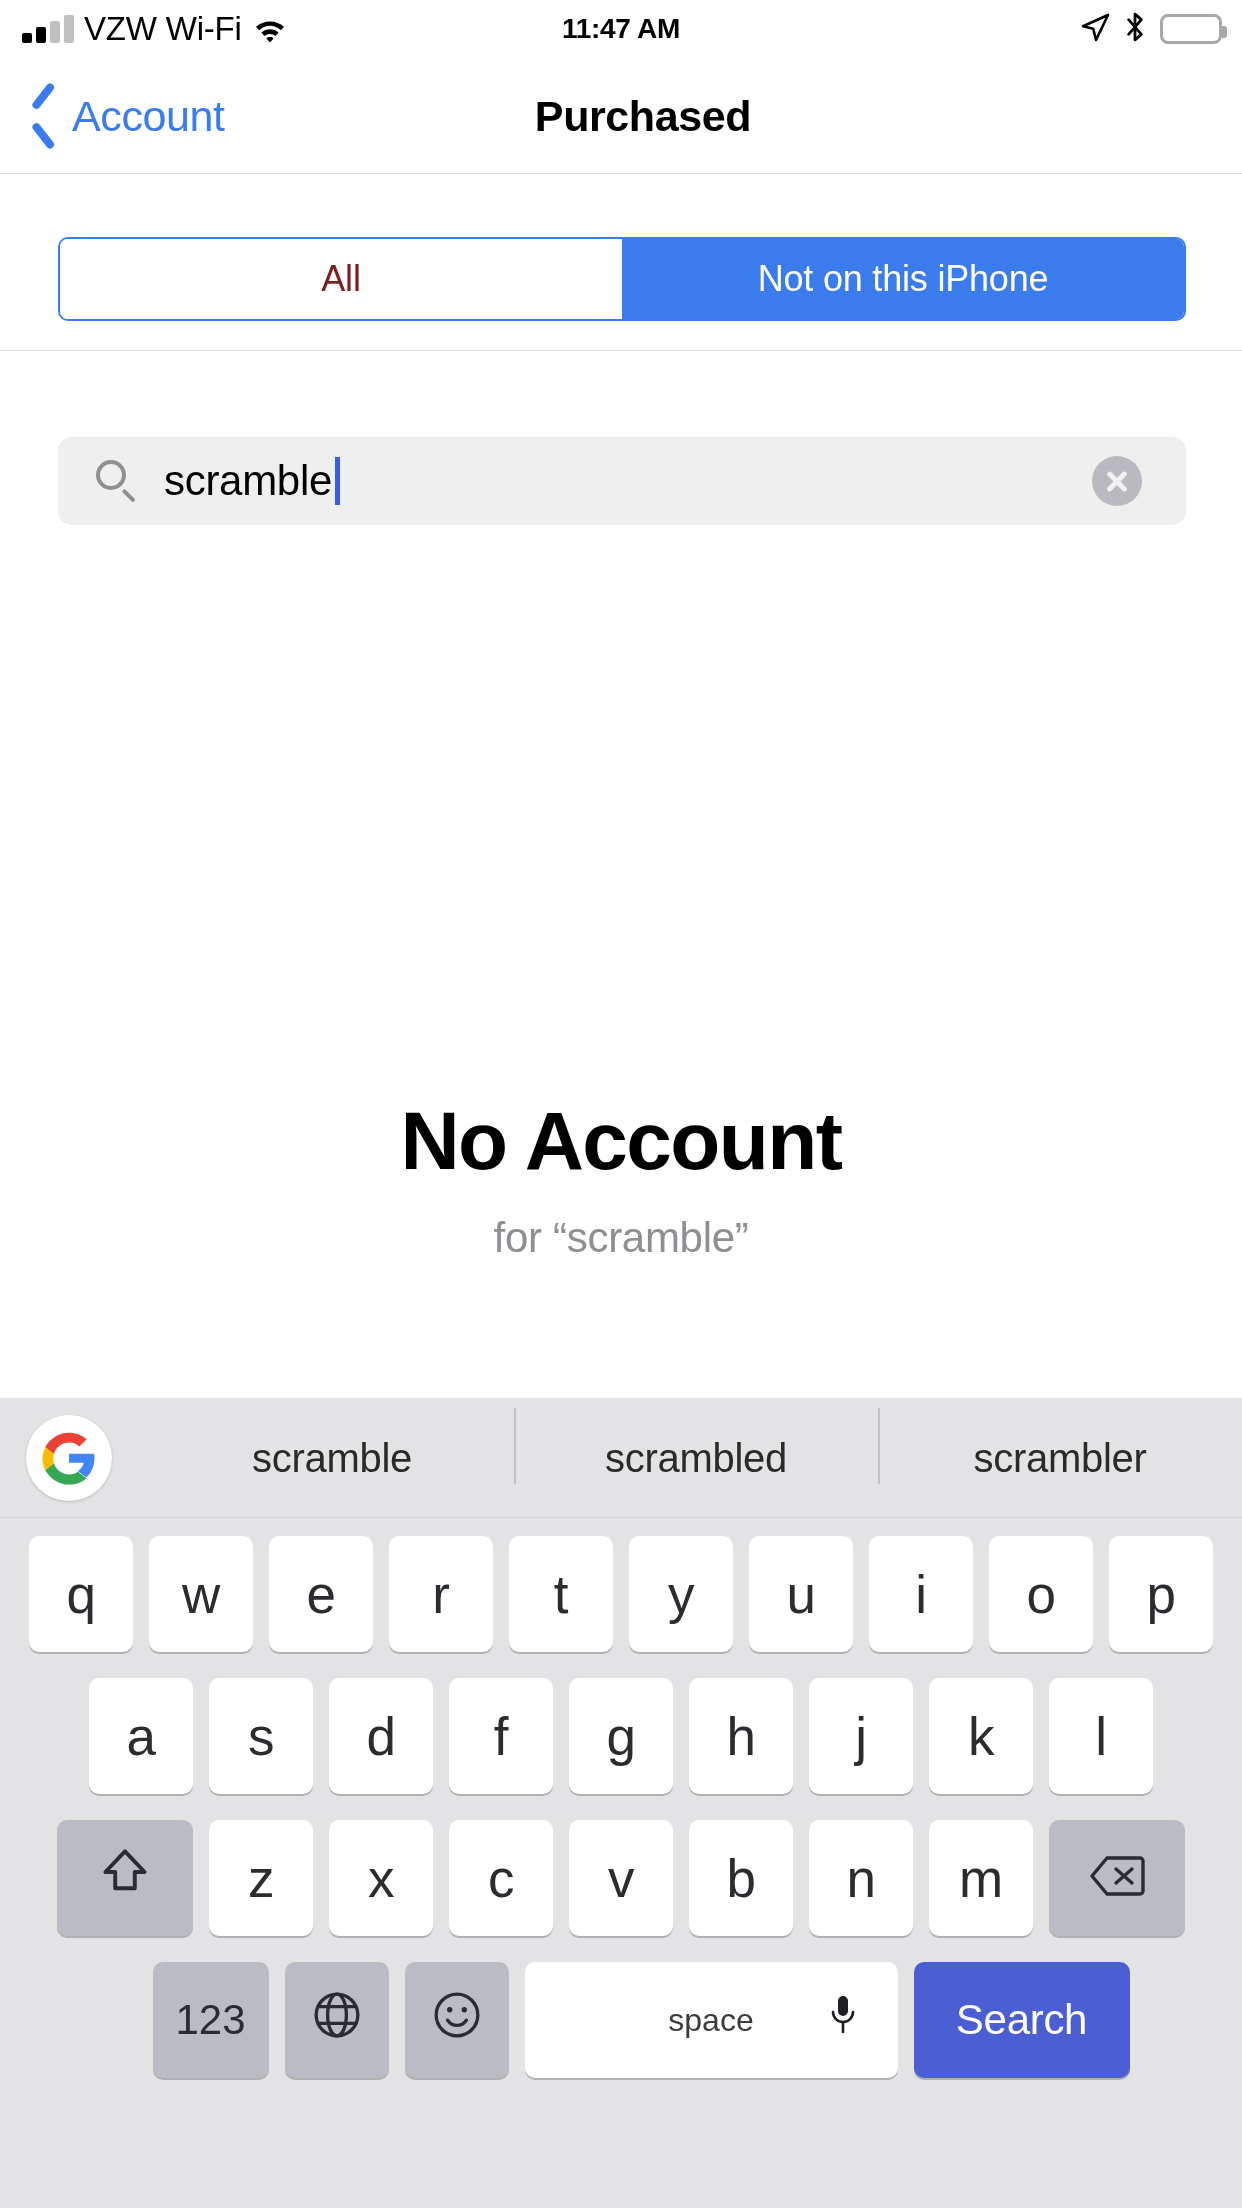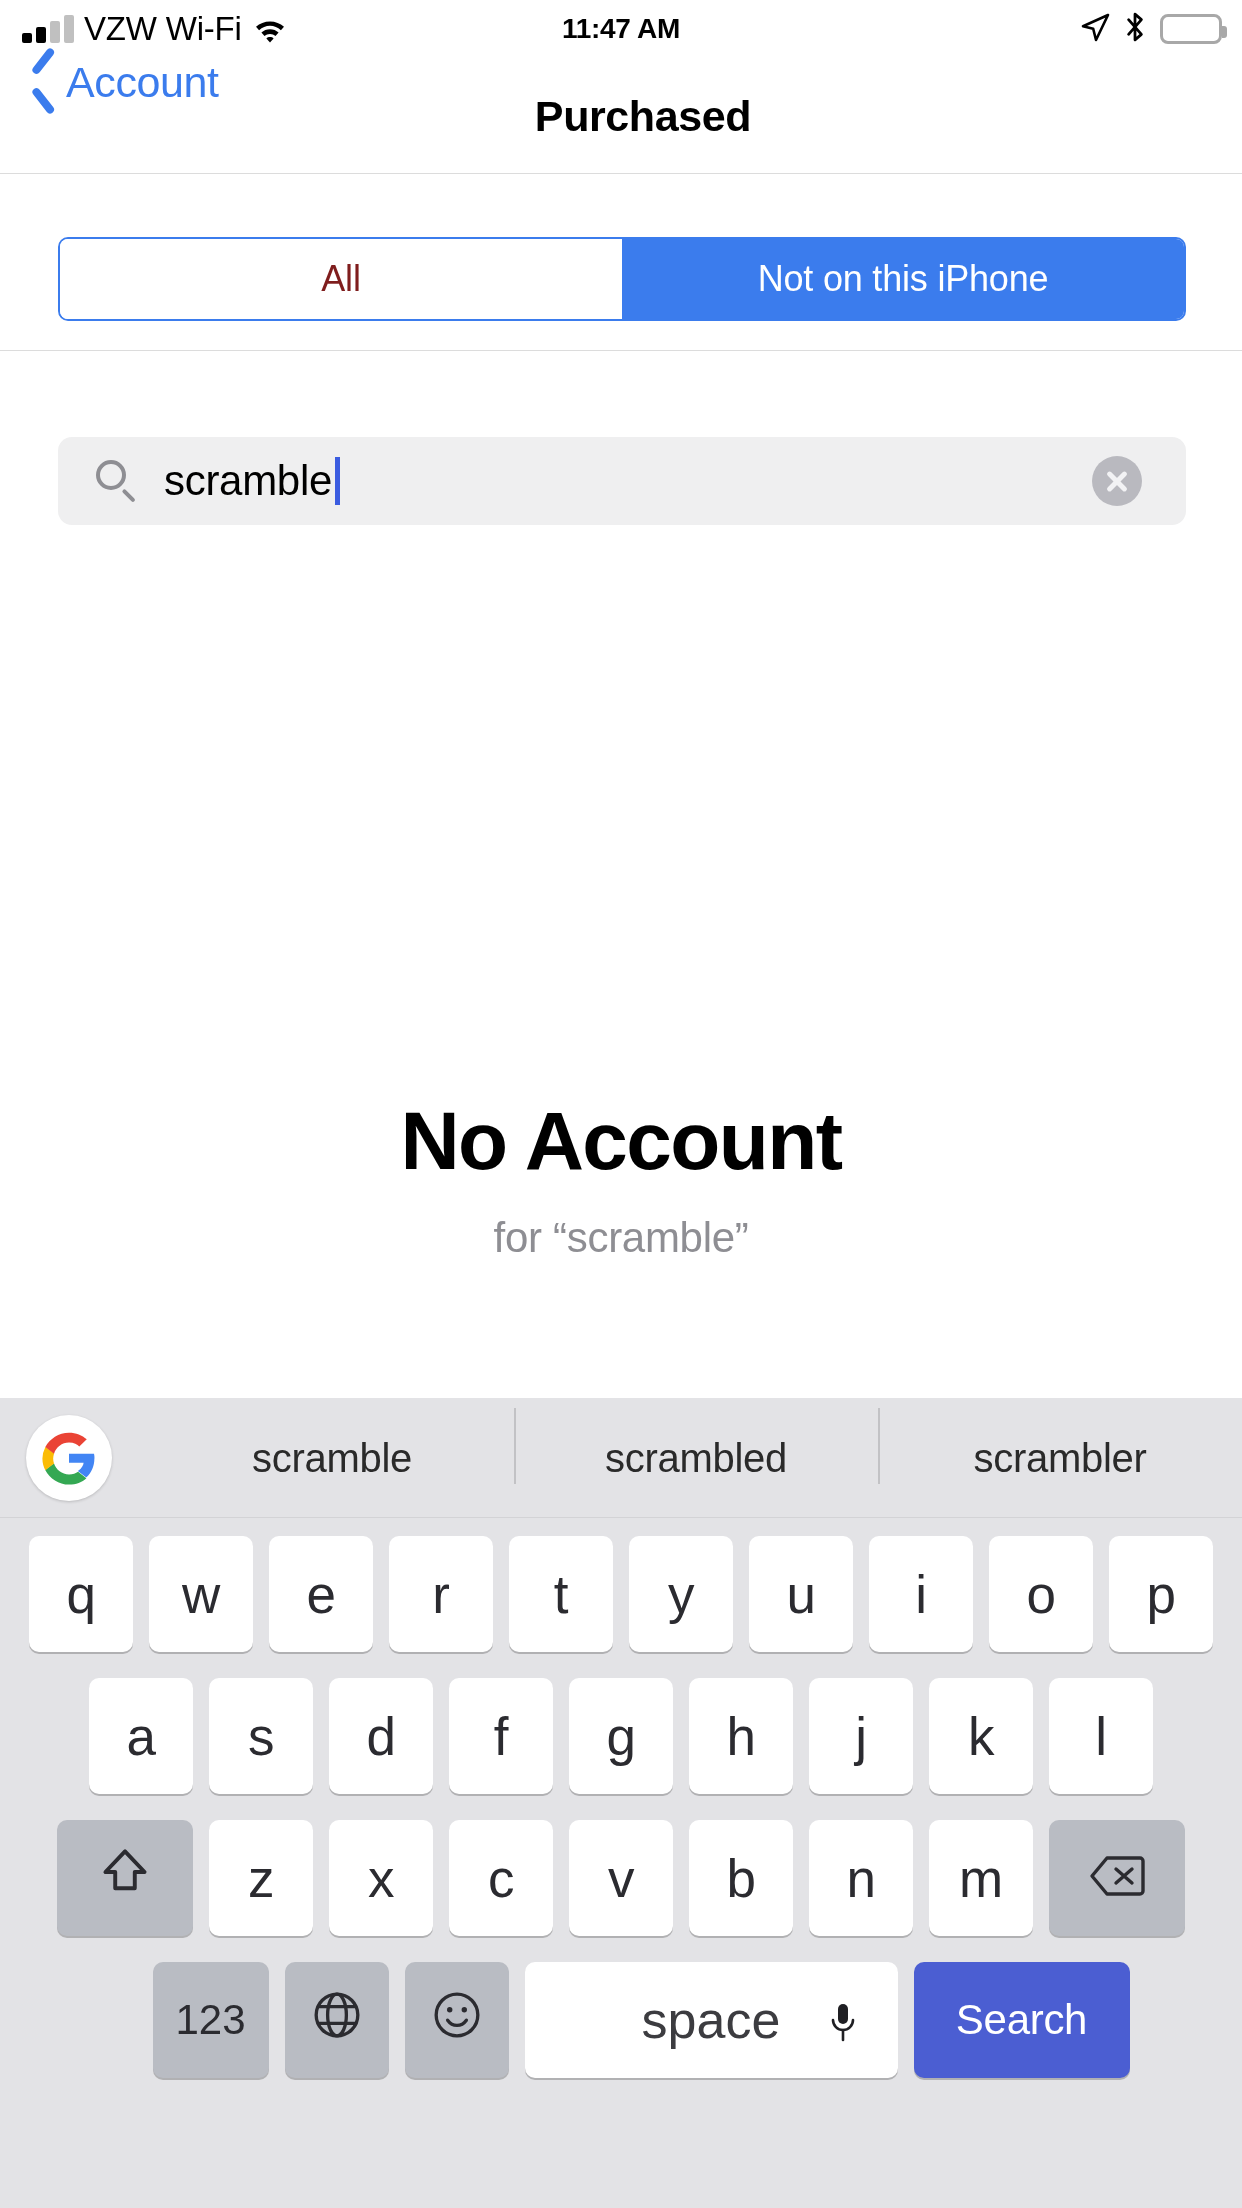--- a/index.html
+++ b/index.html
@@ -36,21 +36,21 @@
   .battery .fill { height:100%; width:100%; background:#000; border-radius:3px; }
   .battery::after { content:""; position:absolute; right:-8px; top:9px; width:5px; height:12px; background:#a8a8a8; border-radius:0 3px 3px 0; }
 
   
   .navbar {
     position:absolute; top:58px; left:0; width:1242px; height:116px;
     background:#fff; border-bottom:1px solid #dcdcdc;
   }
   .nav-back {
     position:absolute; left:30px; top:0; height:116px;
-    display:flex; gap:8px; cursor:pointer;
+    display:flex; align-items:center; gap:14px; cursor:pointer;
   }
   .chev { width:28px; height:46px; position:relative; }
   .chev::before, .chev::after {
     content:""; position:absolute; left:4px; width:30px; height:8px;
     background:#3b7ced; border-radius:5px;
   }
   .chev::before { top:11px; transform:rotate(-52deg); transform-origin:left center; }
   .chev::after  { top:27px; transform:rotate(52deg); transform-origin:left center; }
   .nav-back-label { font-size:43px; color:#3b7ced; letter-spacing:-0.4px; }
   .nav-title {
@@ -148,21 +148,21 @@
     display:flex; align-items:center; justify-content:center;
     font-size:42px; color:#2b2b30; box-shadow:0 2px 0 rgba(0,0,0,0.22);
     cursor:pointer; margin:0 8px;
   }
   .fkey.num { width:116px; }
   .fkey.globe { width:104px; }
   .fkey.emoji { width:104px; }
   .space {
     flex:0 0 auto; width:373px; height:116px; background:#fff; border-radius:10px;
     display:flex; align-items:center; justify-content:center; position:relative;
-    font-size:52px; color:#3c3c40; box-shadow:0 2px 0 rgba(0,0,0,0.22);
+    font-size:32px; color:#3c3c40; box-shadow:0 2px 0 rgba(0,0,0,0.22);
     margin:0 8px; cursor:pointer;
   }
   .mic { position:absolute; right:34px; top:50%; transform:translateY(-50%); width:34px; height:52px; }
   .searchkey {
     width:216px; height:116px; background:#4b5ed2; border-radius:10px;
     display:flex; align-items:center; justify-content:center;
     font-size:42px; color:#fff; box-shadow:0 2px 0 rgba(0,0,0,0.22);
     margin:0 8px 0 8px; cursor:pointer; letter-spacing:-0.3px;
   }
 </style>

